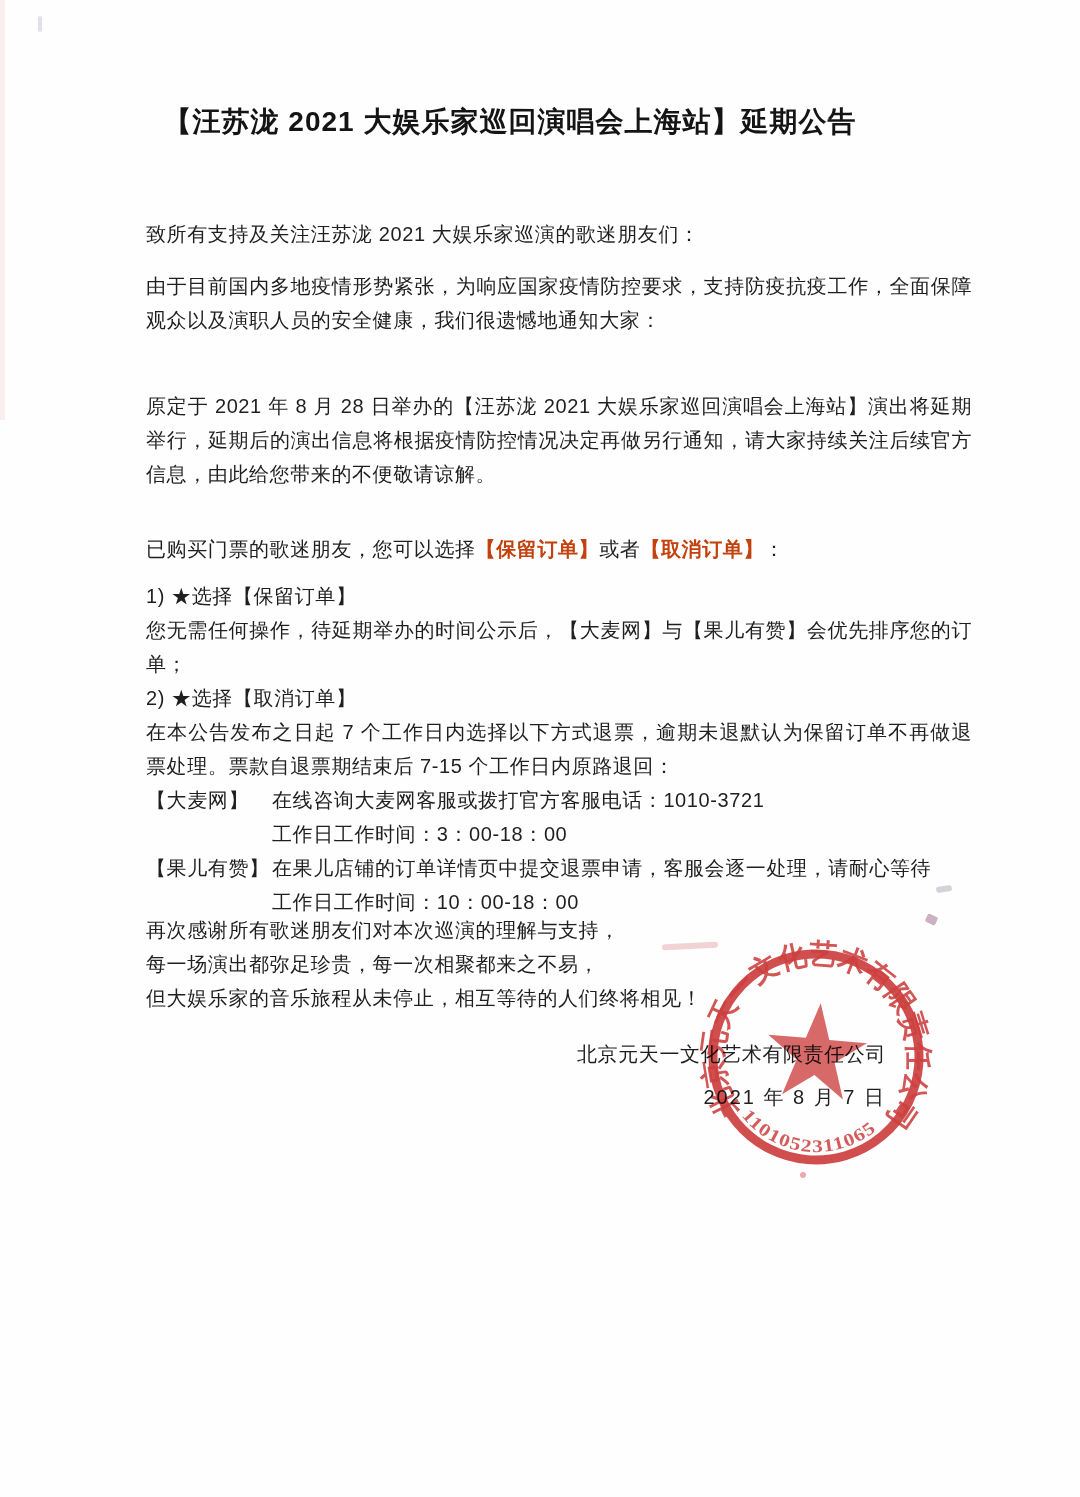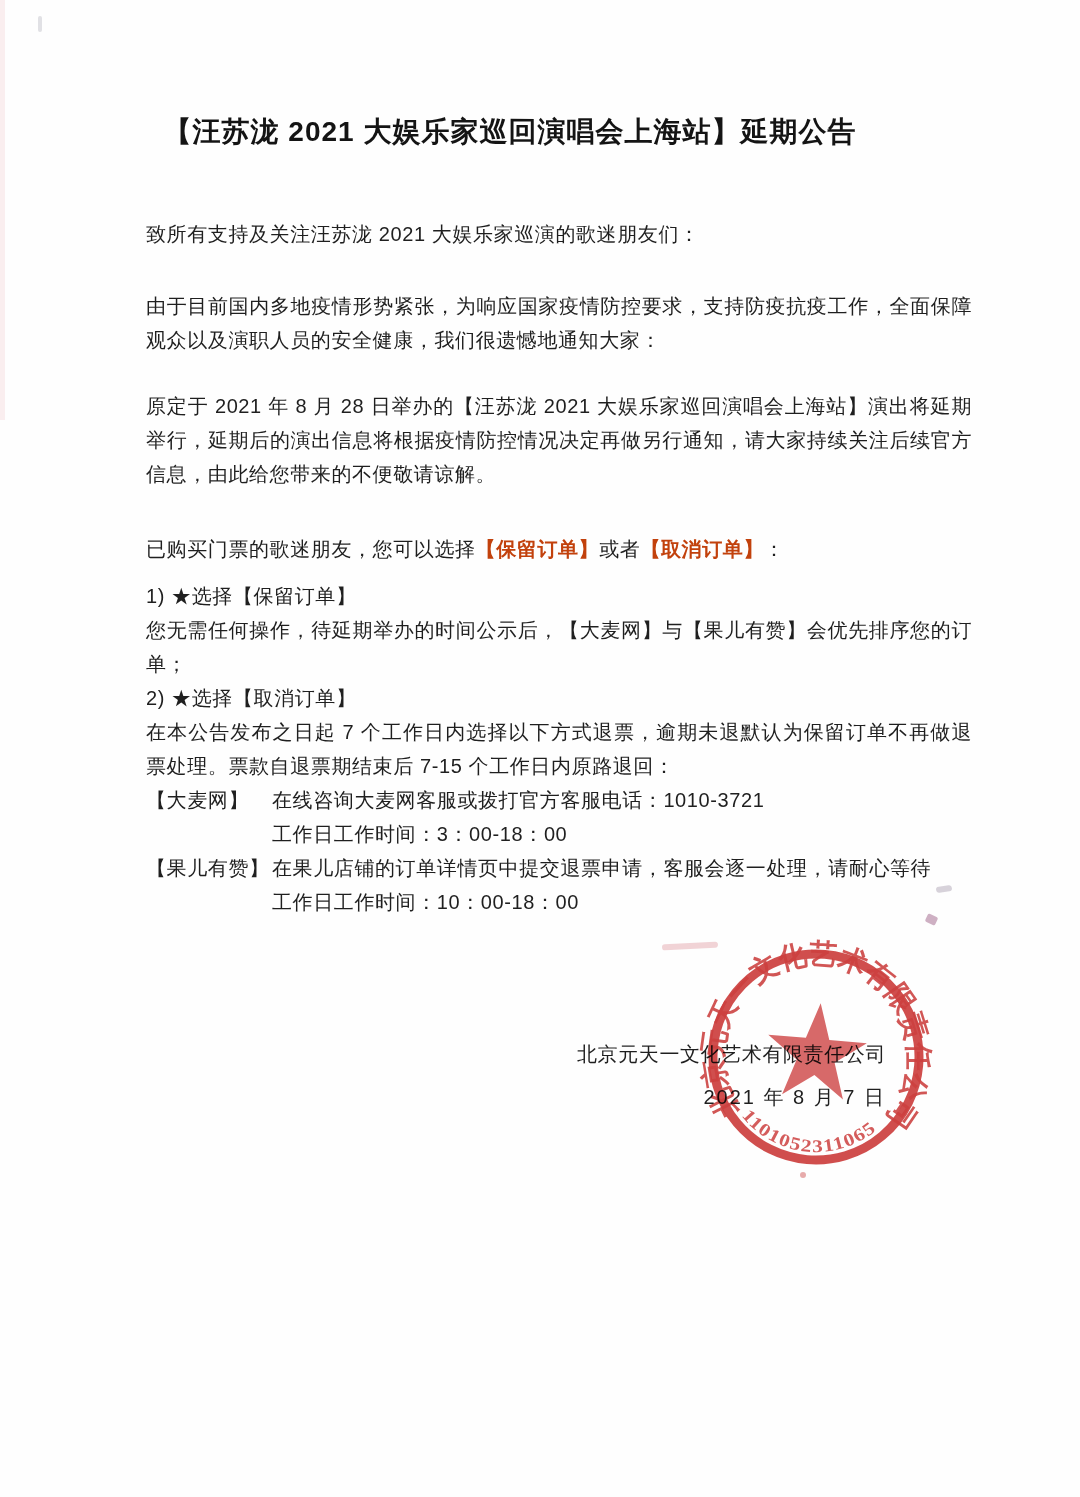--- a/index.html
+++ b/index.html
@@ -6,33 +6,33 @@
   .page{
     position:relative;
     width:1080px;height:1497px;
     margin:0 auto;
     background:#fefefe;
     font-family:"Liberation Sans",sans-serif;
     color:#1f1f1f;
     overflow:hidden;
   }
   .title{
-    position:absolute;top:112px;left:0;width:1020px;
+    position:absolute;top:102px;left:0;width:1020px;
     margin:0;text-align:center;
     font-size:28px;line-height:40px;font-weight:700;
     letter-spacing:1px;color:#141414;
   }
   .text{
     position:absolute;left:130px;width:826px;
     margin:16px;font-size:20px;line-height:34px;
     letter-spacing:0.6px;text-align:justify;
   }
   .text p{margin:0;}
   .salutation{top:201px;}
-  .p1{top:273px;}
+  .p1{top:253px;}
   .p2{top:373px;}
   .intro{top:516px;}
   .b{font-weight:700;color:#c2410c;}
   .options{top:563px;}
   .channel{display:flex;justify-content:space-between;}
   .chlabel{width:126px;flex-shrink:0;}
   .chbody{flex:1;}
   .closing{top:897px;}
   .sig{
     position:absolute;left:130px;top:1037px;width:756px;
@@ -94,20 +94,25 @@
 
     <div class="channel">
       <div class="chlabel">【果儿有赞】</div>
       <div class="chbody">
         <p>在果儿店铺的订单详情页中提交退票申请，客服会逐一处理，请耐心等待</p>
         <p>工作日工作时间：10：00-18：00</p>
       </div>
     </div>
   </div>
 
+  <div class="text closing">
+    <p>再次感谢所有歌迷朋友们对本次巡演的理解与支持，</p>
+    <p>每一场演出都弥足珍贵，每一次相聚都来之不易，</p>
+    <p>但大娱乐家的音乐旅程从未停止，相互等待的人们终将相见！</p>
+  </div>
 
   <div class="sig">
     <p>北京元天一文化艺术有限责任公司</p>
     <p class="sigdate">2021 年 8 月 7 日</p>
   </div>
 
   <svg class="seal" viewBox="0 0 240 240" aria-hidden="true">
     <g transform="rotate(5 120 120)">
       <circle cx="120" cy="120" r="103" fill="none" stroke="var(--seal-color,#c9302f)" stroke-width="9" opacity="0.92"></circle>
       <defs>

